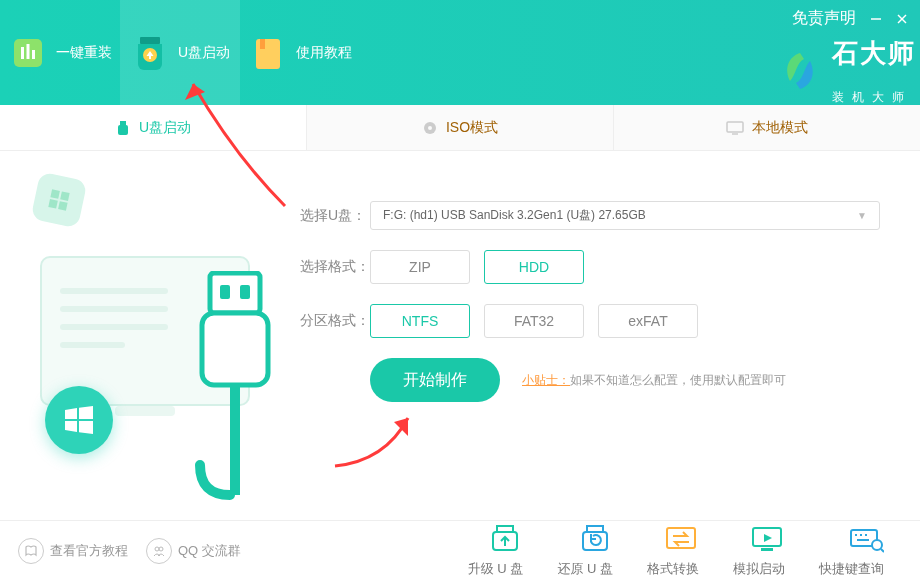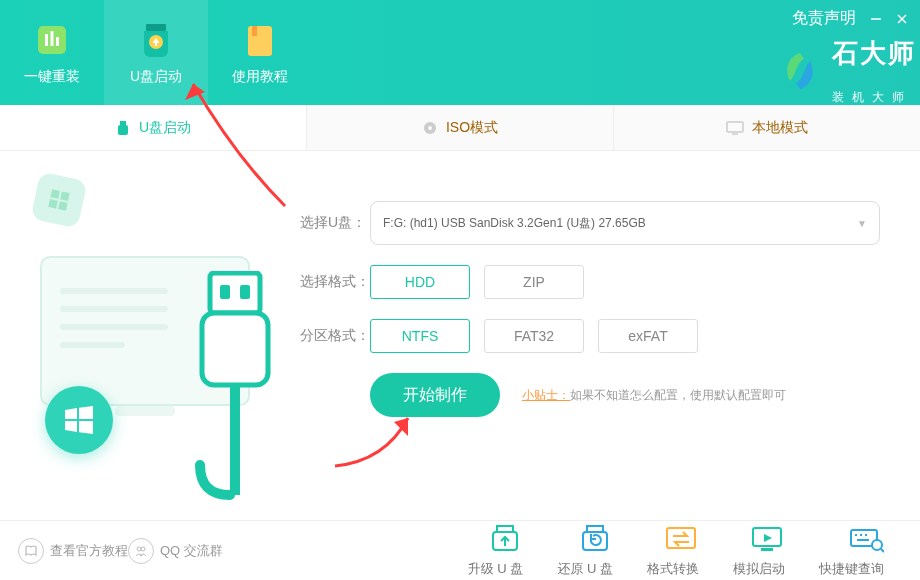--- a/index.html
+++ b/index.html
@@ -3,21 +3,21 @@
 <meta charset="utf-8">
 <style>
 * { margin: 0; padding: 0; box-sizing: border-box; font-family: "Microsoft YaHei", sans-serif; }
 body { width: 920px; height: 580px; background: #fff; overflow: hidden; position: relative; }
 
 .header { height: 105px; background: linear-gradient(90deg, #1bd1b7, #20c8b8); position: relative; display: flex; }
 .titlebar-right { position: absolute; top: 8px; right: 12px; display: flex; align-items: center; gap: 14px; color: #fff; font-size: 16px; }
 .titlebar-right span { cursor: pointer; }
 .win-btn { width: 12px; height: 12px; display: inline-flex; align-items: center; justify-content: center; cursor: pointer; }
 
-.nav-item { width: 104px; display: flex; flex-direction: column; align-items: center; justify-content: center; color: #fff; font-size: 14px; cursor: pointer; gap: 8px; }
+.nav-item { width: 120px; display: flex; flex-direction: row; align-items: center; justify-content: center; color: #fff; font-size: 14px; cursor: pointer; gap: 8px; }
 .nav-item.active { background: rgba(255,255,255,0.12); }
 .nav-icon { width: 40px; height: 40px; display: flex; align-items: center; justify-content: center; }
 
 .brand { position: absolute; right: 4px; top: 36px; display: flex; align-items: center; gap: 8px; }
 .brand-text { color: #fff; }
 .brand-title { font-size: 26px; font-weight: bold; letter-spacing: 2px; }
 .brand-sub { font-size: 12px; letter-spacing: 8px; opacity: 0.95; margin-top: 18px; }
 
 .tabs { display: flex; height: 46px; border-bottom: 1px solid #eee; }
 .tab { flex: 1; display: flex; align-items: center; justify-content: center; gap: 8px; font-size: 14px; color: #a16207; cursor: pointer; border-right: 1px solid #eee; }
@@ -32,35 +32,35 @@
 .monitor { position: absolute; left: 30px; top: 85px; width: 210px; height: 150px; background: #f3fbf8; border: 2px solid #d5f0e7; border-radius: 10px; }
 .monitor::after { content:''; position:absolute; bottom:-12px; left:50%; transform:translateX(-50%); width:60px; height:10px; background:#eaf7f2; border-radius:4px;}
 .monitor-lines { position:absolute; left:18px; top:30px; right:80px;}
 .monitor-lines div { height:6px; background:#e1f3ec; margin-bottom:12px; border-radius:3px;}
 .usb-plug { position: absolute; left: 180px; top: 100px; }
 .win-badge { position: absolute; left: 35px; top: 215px; width: 68px; height: 68px; background: #2ed3b8; border-radius: 50%; display: flex; align-items: center; justify-content: center; box-shadow: 0 4px 15px rgba(46,211,184,0.4); }
 
 .form { position: absolute; left: 300px; top: 50px; right: 40px; }
 .form-row { display: flex; align-items: center; margin-bottom: 20px; }
 .form-label { width: 70px; color: #888; font-size: 14px; }
-.select-box { flex: 1; height: 44px; border: 1px solid #ddd; border-radius: 8px; display: flex; align-items: center; padding: 0 12px; color: #666; font-size: 12px; font-family: monospace; background: #fff; cursor: pointer; position: relative; justify-content: space-between; }
+.select-box { flex: 1; height: 29px; border: 1px solid #ddd; border-radius: 3px; display: flex; align-items: center; padding: 0 12px; color: #666; font-size: 12px; font-family: monospace; background: #fff; cursor: pointer; position: relative; justify-content: space-between; }
 .select-box .arrow { color: #bbb; font-size: 10px; }
 .opt-group { display: flex; gap: 14px; }
 .opt { width: 100px; height: 34px; border: 1px solid #ddd; border-radius: 3px; display: flex; align-items: center; justify-content: center; font-size: 14px; color: #888; background: #fff; cursor: pointer; }
 .opt.selected { border-color: #1ac8a8; color: #1ac8a8; }
 
 .start-row { display: flex; align-items: center; margin-top: 14px; margin-left: 70px; gap: 22px; }
 .start-btn { width: 130px; height: 44px; background: #1ac8a8; color: #fff; border-radius: 22px; display: flex; align-items: center; justify-content: center; font-size: 16px; cursor: pointer; }
 .tip { font-size: 12px; color: #999; }
 .tip .tip-label { color: #ff9a3c; text-decoration: underline; }
 
 .arrow-anno { position: absolute; pointer-events: none; }
 
 .footer { position: absolute; bottom: 0; left: 0; right: 0; height: 60px; border-top: 1px solid #eee; display: flex; align-items: center; padding: 0 18px; }
-.foot-left { display: flex; }
+.foot-left { display: flex; gap: 18px; }
 .foot-left-item { display: flex; align-items: center; gap: 6px; color: #999; font-size: 13px; cursor: pointer; }
 .foot-icon-circle { width: 26px; height: 26px; border: 1.5px solid #ccc; border-radius: 50%; display: flex; align-items: center; justify-content: center; }
 .foot-tools { margin-left: auto; display: flex; gap: 34px; margin-right: 18px;}
 .tool { display: flex; flex-direction: column; align-items: flex-end; gap: 6px; color: #777; font-size: 13px; cursor: pointer; }
 .tool svg { width: 36px; height: 30px; }
 </style>
 </head>
 <body>
 
 <div class="header">
@@ -187,22 +187,22 @@
     <div class="form-row">
       <div class="form-label">选择U盘：</div>
       <div class="select-box">
         <span>F:G: (hd1)  USB SanDisk 3.2Gen1 (U盘) 27.65GB</span>
         <span class="arrow">▼</span>
       </div>
     </div>
     <div class="form-row">
       <div class="form-label">选择格式：</div>
       <div class="opt-group">
+        <div class="opt">ZIP</div>
         <div class="opt selected">HDD</div>
-        <div class="opt">ZIP</div>
       </div>
     </div>
     <div class="form-row">
       <div class="form-label">分区格式：</div>
       <div class="opt-group">
         <div class="opt selected">NTFS</div>
         <div class="opt">FAT32</div>
         <div class="opt">exFAT</div>
       </div>
     </div>

